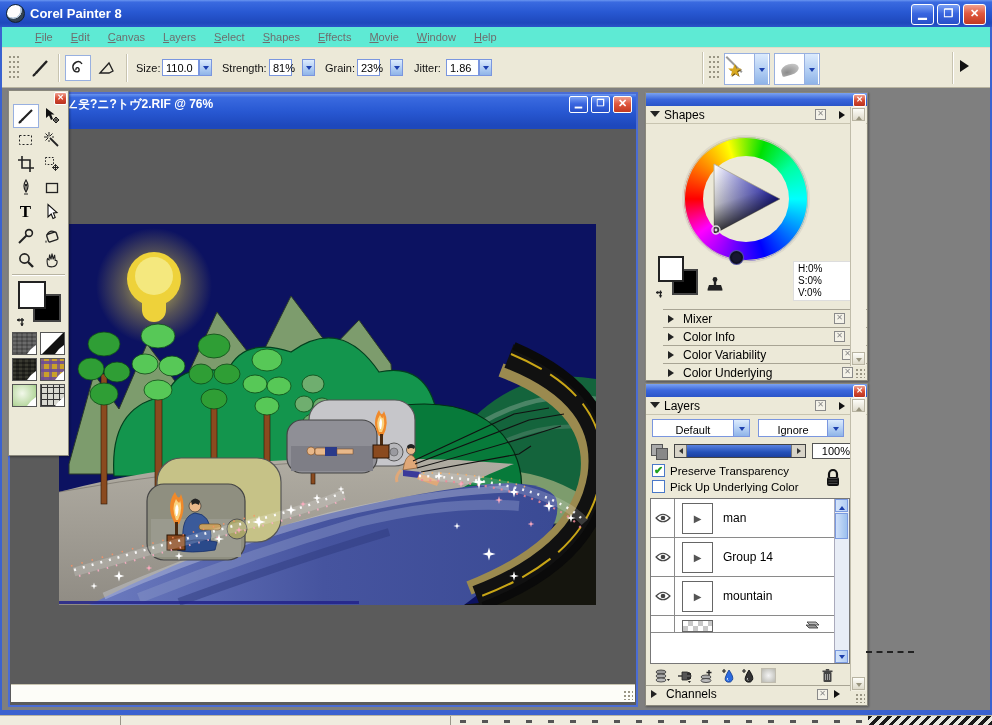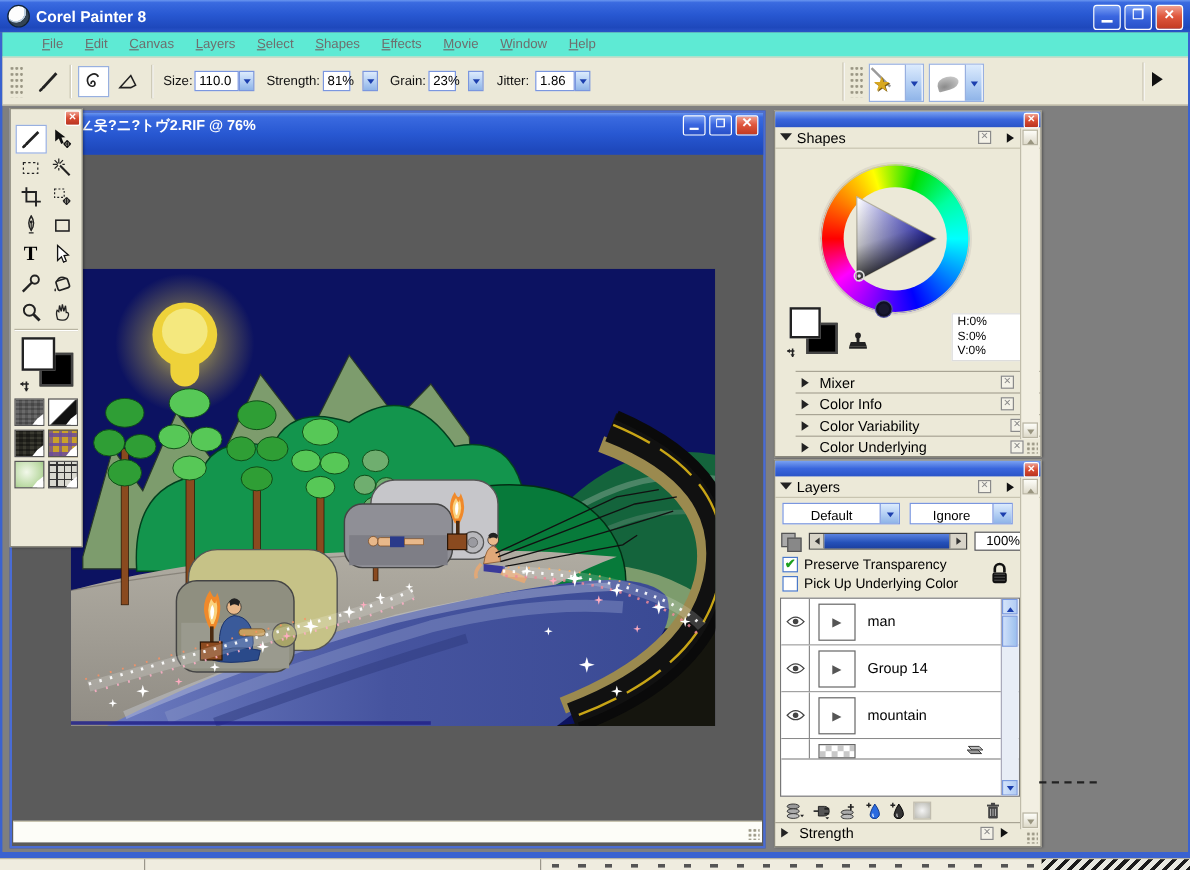--- a/index.html
+++ b/index.html
@@ -734,21 +734,21 @@
     <svg width="13" height="15" viewBox="0 0 13 15" style="margin-left:auto;margin-right:16px">
       <rect x="2.5" y="4" width="8" height="10" rx="1" fill="#444"></rect>
       <rect x="1.5" y="2.5" width="10" height="1.6" fill="#444"></rect>
         <rect x="4.8" y="1" width="3.4" height="1.8" fill="#444"></rect>
       <path d="M4.5 6 v6 M6.5 6 v6 M8.5 6 v6" stroke="#bbb" stroke-width=".8"></path>
     </svg>
   </div>
 
   <div class="collapse-bar abs" style="left:0;top:301px;width:204px;box-sizing:border-box">
     <i class="tri-right"></i>
-      <span style="flex:1">Strength</span>
+      <span style="flex:1">Channels</span>
     <span class="boxx" style="margin-right:6px">✕</span>
     <i class="flyout" style="margin:0 2px 0 0"></i>
   </div>
 
   <div class="scrollcol">
     <div class="sc-btn sc-up" style="top:1px">
         <i></i>
       </div>
     <div class="sc-btn sc-dn" style="bottom:1px">
         <i></i>

